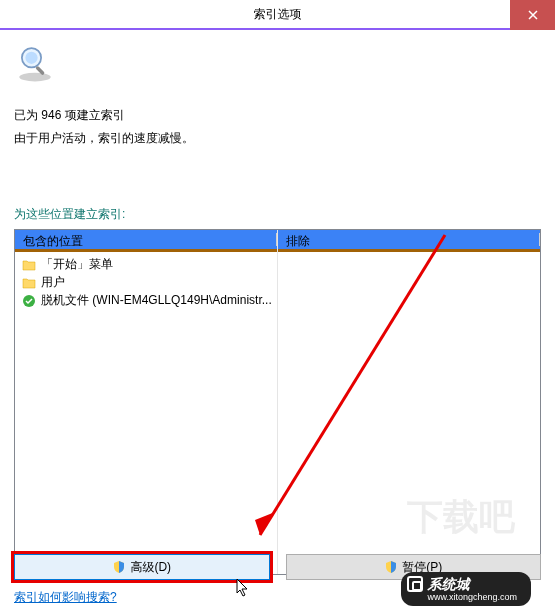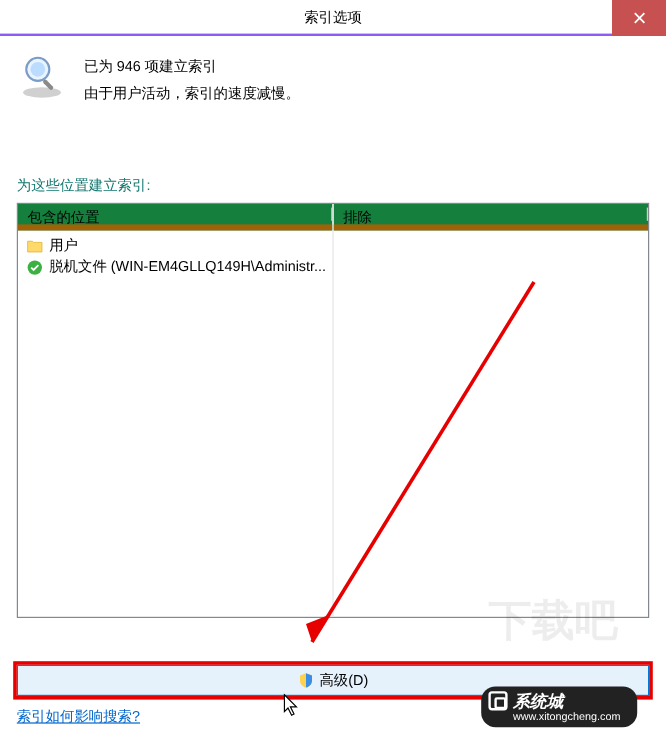--- a/index.html
+++ b/index.html
@@ -1,28 +1,28 @@
 <!DOCTYPE html>
 <html><head>
 <meta charset="utf-8">
 <style>
   * { box-sizing: border-box; margin: 0; padding: 0; font-family: "Microsoft YaHei", "Segoe UI", Tahoma, sans-serif; }
   body { width: 555px; height: 612px; background: #fff; position: relative; overflow: hidden; }
   .titlebar { height: 30px; background: #fff; position: relative; display: flex; align-items: center; justify-content: center; border-bottom: 2px solid #8b5cf6; }
   .titlebar-title { font-size: 12px; color: #000; }
   .close-btn { position: absolute; right: 0; top: 0; width: 45px; height: 30px; background: #c75050; color: #fff; display: flex; align-items: center; justify-content: center; font-size: 14px; cursor: pointer; }
   .content { padding: 12px 14px 0 14px; }
-  .status-row { display: flex; gap: 14px; align-items: flex-start; }
+  .status-row { display: flex; gap: 14px; align-items: flex-start; flex-direction: column; }
   .magnify-icon svg { width: 42px; height: 42px; }
   .status-text { font-size: 12px; line-height: 1.9; color: #000; padding-top: 2px; }
   .section-label { font-size: 12px; color: #0f766e; margin-top: 56px; margin-bottom: 6px; }
   .listbox { border: 1px solid #828790; background: #fff; height: 346px; display: flex; font-size: 12px; }
   .col { flex: 1; overflow: hidden; }
   .col-left { border-right: 1px solid #e5e5e5; }
-  .col-header { height: 22px; padding: 3px 8px; border-bottom: 5px solid #a16207; background: #15803d; position: relative; }
+  .col-header { height: 22px; padding: 3px 8px; border-bottom: 3px solid #a16207; background: #3b82f6; position: relative; }
   .col-header::after { content:""; position:absolute; right:0; top:3px; bottom:3px; width:1px; background:#d0d0d0; }
   .col-body { padding: 4px 0; }
   .row { height: 18px; display: flex; align-items: center; padding: 0 6px; gap: 4px; white-space: nowrap; overflow: hidden; text-overflow: ellipsis; }
   .row .icon { width: 16px; height: 16px; display: inline-flex; align-items: center; justify-content: center; flex-shrink:0;}
   .exclude-row { padding: 2px 8px; }
   .button-row { position: absolute; left: 0; right: 0; bottom: 26px; height: 32px; display: flex; gap: 16px; padding: 0 14px; }
   .btn { flex: 1; height: 26px; border: 1px solid #adadad; background: #e1e1e1; font-size: 12px; display: flex; align-items: center; justify-content: center; gap: 4px; cursor: pointer; }
   .btn-highlight { outline: 3px solid #e60000; outline-offset: 0px; background: #e5f1fb; border-color:#0078d7;}
   .shield { width:14px; height:14px; }
   .link-row { position: absolute; left: 14px; bottom: 6px; font-size: 12px; }
@@ -68,20 +68,28 @@
   <div class="listbox">
     <div class="col col-left">
       <div class="col-header">包含的位置</div>
       <div class="col-body">
         <div class="row">
           <span class="icon">
               <svg width="14" height="14" viewBox="0 0 14 14">
                 <path d="M1 3 h4 l1 1 h7 v8 h-12 z" fill="#ffd96a" stroke="#d9a400" stroke-width="0.5"></path>
               </svg>
             </span>
+          <span>「开始」菜单</span>
+        </div>
+        <div class="row">
+          <span class="icon">
+              <svg width="14" height="14" viewBox="0 0 14 14">
+                <path d="M1 3 h4 l1 1 h7 v8 h-12 z" fill="#ffd96a" stroke="#d9a400" stroke-width="0.5"></path>
+              </svg>
+            </span>
           <span>用户</span>
         </div>
         <div class="row">
           <span class="icon">
               <svg width="14" height="14" viewBox="0 0 14 14">
                 <circle cx="7" cy="7" r="6" fill="#3cb043"></circle>
                 <path d="M4 7 l2 2 l4 -4" stroke="#fff" stroke-width="1.5" fill="none"></path>
               </svg>
             </span>
           <span>脱机文件 (WIN-EM4GLLQ149H\Administr...</span>
@@ -110,20 +118,27 @@
 <div class="faint-wm">下载吧</div>
 
 <div class="button-row">
   <div class="btn btn-highlight">
     <svg class="shield" viewBox="0 0 14 14">
         <path d="M7 1 L12 3 v4 c0 3 -2 5 -5 6 c-3 -1 -5 -3 -5 -6 v-4 z" fill="#ffd24d"></path>
         <path d="M7 1 L12 3 v4 c0 3 -2 5 -5 6 z" fill="#3b8ee6"></path>
       </svg>
     <span>高级(D)</span>
   </div>
+  <div class="btn">
+    <svg class="shield" viewBox="0 0 14 14">
+        <path d="M7 1 L12 3 v4 c0 3 -2 5 -5 6 c-3 -1 -5 -3 -5 -6 v-4 z" fill="#ffd24d"></path>
+        <path d="M7 1 L12 3 v4 c0 3 -2 5 -5 6 z" fill="#3b8ee6"></path>
+      </svg>
+    <span>暂停(P)</span>
+  </div>
 </div>
 
 <svg class="cursor" viewBox="0 0 16 22">
   <path d="M1 1 L1 15 L4 12 L7 18 L9 17 L6 11 L11 11 Z" fill="#fff" stroke="#000" stroke-width="1"></path>
 </svg>
 
 <div class="link-row">
   <a class="link">索引如何影响搜索?</a>
 </div>
 

